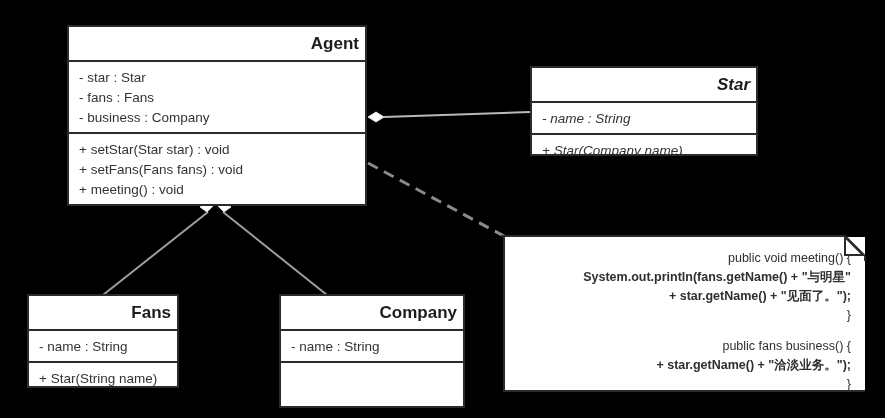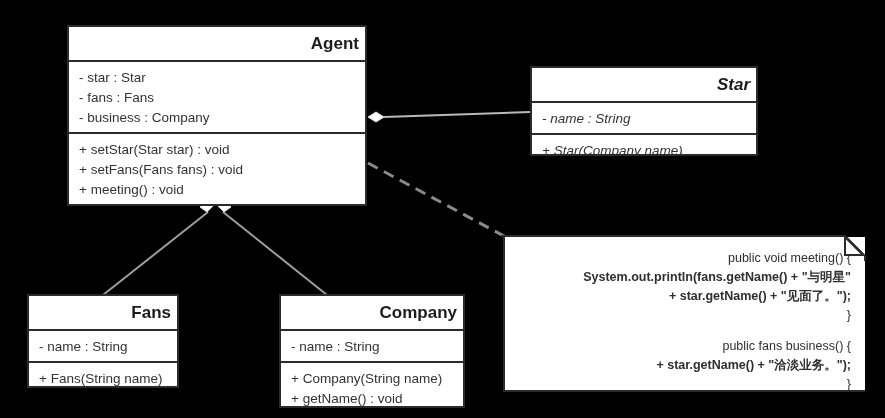--- a/index.html
+++ b/index.html
@@ -142,36 +142,32 @@
   </div>
 
   <div class="uml-class" style="left:27px; top:294px; width:152px; height:94px;">
     <div class="uml-title">Fans</div>
     <div class="uml-sep"></div>
     <div class="uml-compartment">
       <div class="uml-row">- name : String</div>
     </div>
     <div class="uml-sep"></div>
     <div class="uml-compartment">
-      <div class="uml-row">+ Fans(String name)</div>
+      <div class="uml-row">+ Star(String name)</div>
       <div class="uml-row">+ getName() : String</div>
     </div>
   </div>
 
   <div class="uml-class" style="left:234px; top:294px; width:186px; height:114px;margin-left:45px;">
     <div class="uml-title">Company</div>
     <div class="uml-sep"></div>
     <div class="uml-compartment">
       <div class="uml-row">- name : String</div>
     </div>
     <div class="uml-sep"></div>
-    <div class="uml-compartment">
-      <div class="uml-row">+ Company(String name)</div>
-      <div class="uml-row">+ getName() : void</div>
-    </div>
   </div>
 
   <div class="uml-note" style="left:503px; top:237px; width:362px; height:155px;">
     <svg class="note-corner-svg" width="366" height="26" viewBox="0 0 366 26">
 
       <line x1="0" y1="1" x2="344" y2="1" stroke="#2b2b2b" stroke-width="2"></line>
       <line x1="344" y1="1" x2="364" y2="21" stroke="#2b2b2b" stroke-width="2"></line>
       <line x1="364" y1="21" x2="364" y2="26" stroke="#2b2b2b" stroke-width="2"></line>
       <polygon points="344,2 344,20 362,20" fill="#ffffff" stroke="#2b2b2b" stroke-width="2"></polygon>
     </svg>

